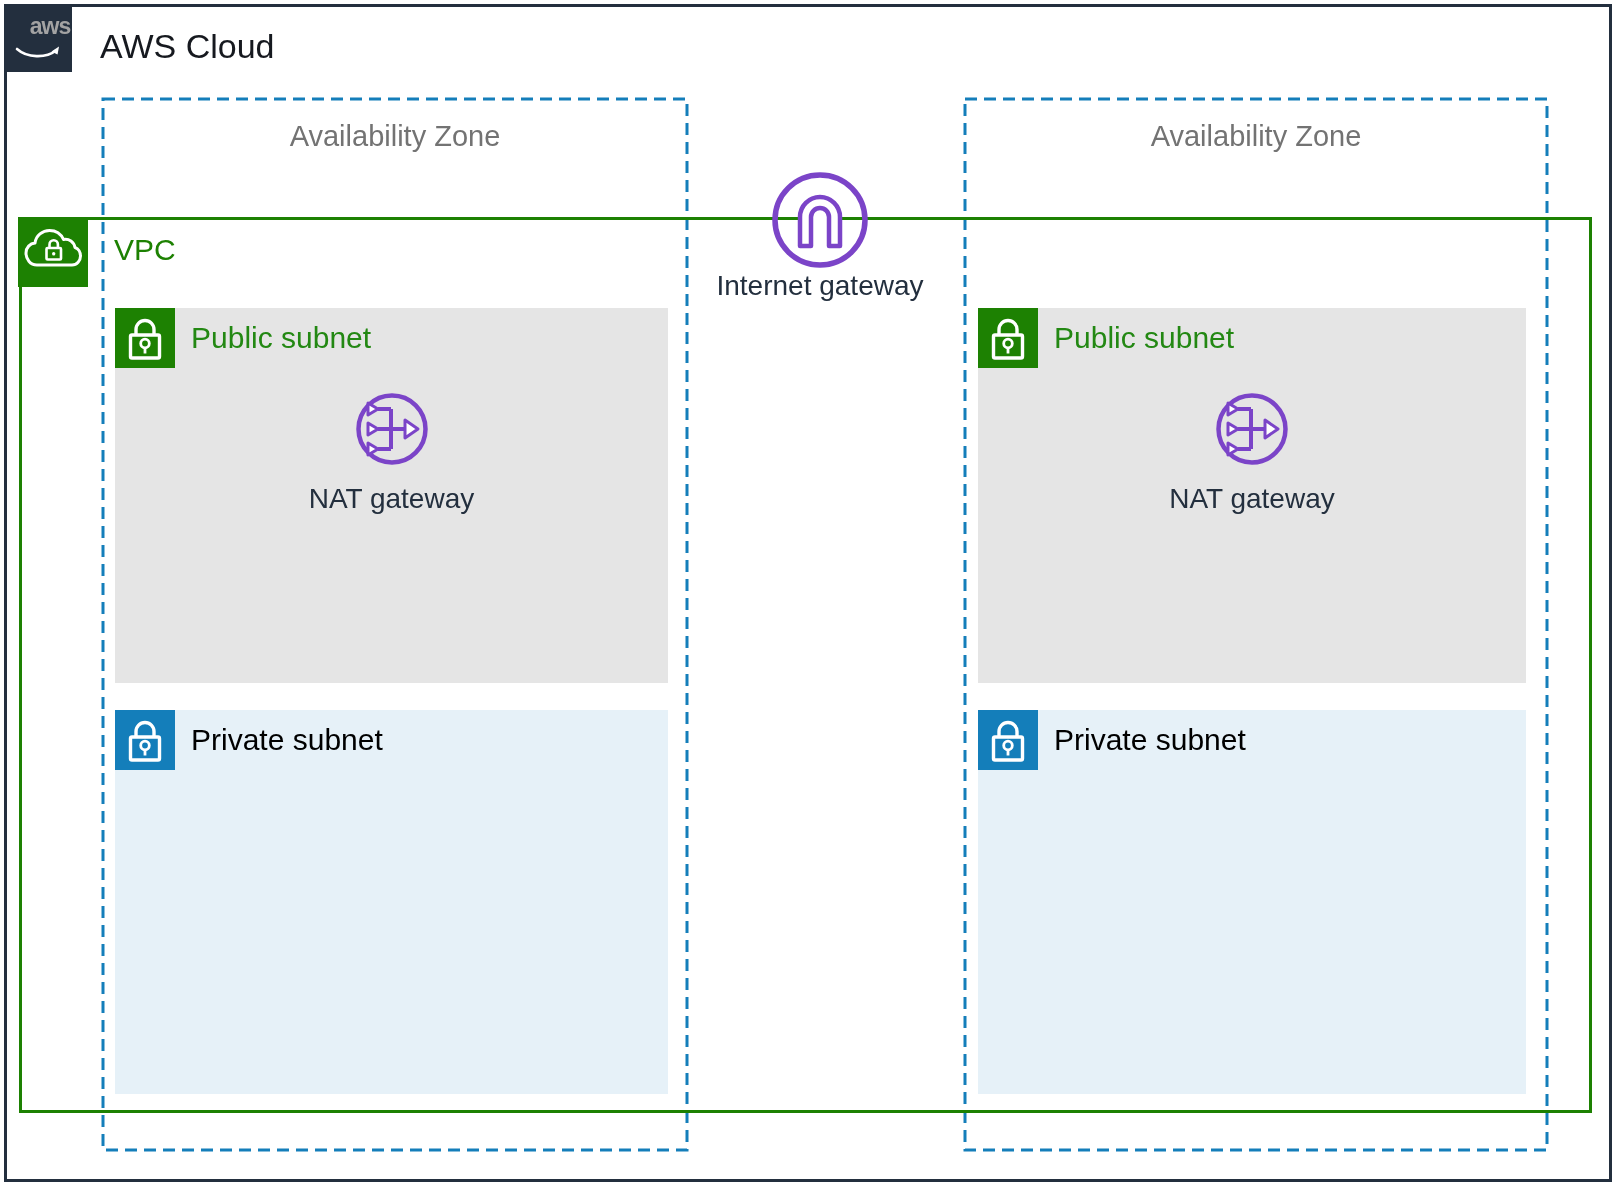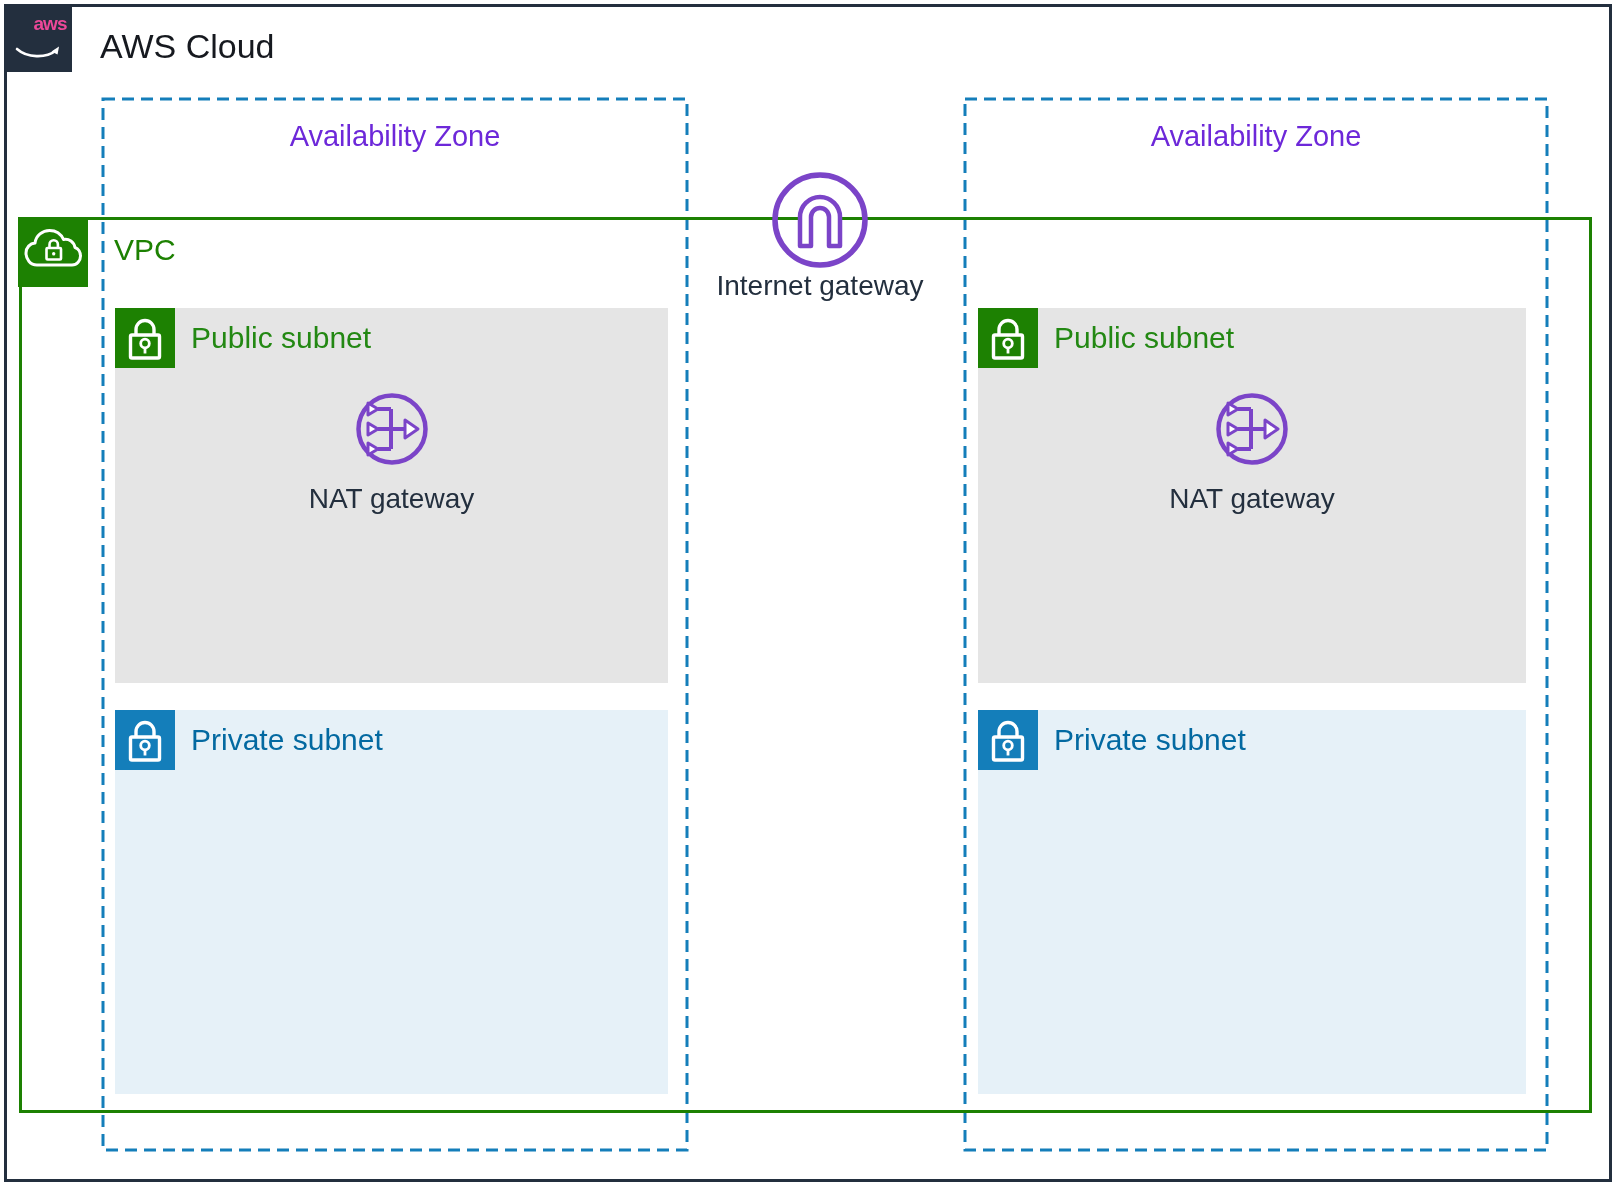--- a/index.html
+++ b/index.html
@@ -2,43 +2,43 @@
 <html><head>
 <meta charset="utf-8">
 <style>
   html,body { margin:0; padding:0; background:#ffffff; }
   body { font-family:"Liberation Sans","DejaVu Sans",sans-serif; }
   .stage { position:relative; width:1616px; height:1186px; background:#fff; overflow:hidden; }
   .frame { position:absolute; left:4px; top:4px; width:1608px; height:1178px;
            border:3px solid #232F3E; box-sizing:border-box; }
   .logo { position:absolute; left:4px; top:4px; width:68px; height:68px; background:#232F3E; }
   .logo-text { position:absolute; left:0; top:9px; width:92px; text-align:center;
-               color:#ec4899; font-size:19px; font-weight:bold; letter-spacing:-1px; }
+               color:#a3a3a3; font-size:23px; font-weight:bold; letter-spacing:-1px; }
   .logo-smile { position:absolute; left:0; top:0; }
   .cloud-title { position:absolute; left:100px; top:27px; font-size:34px; color:#16191F; }
 
   .az-layer { position:absolute; left:0; top:0; }
-  .az-label { position:absolute; top:120px; text-align:center; font-size:29px; color:#6d28d9; }
+  .az-label { position:absolute; top:120px; text-align:center; font-size:29px; color:#737373; }
   .az-label.left  { left:103px; width:584px; }
   .az-label.right { left:965px; width:582px; }
 
   .vpc-box { position:absolute; left:19px; top:217px; width:1573px; height:896px;
              border:3px solid #1D8102; box-sizing:border-box; }
   .vpc-icon { position:absolute; left:18px; top:217px; width:70px; height:70px; background:#1D8102; }
   .vpc-label { position:absolute; left:114px; top:233px; font-size:30px; color:#1D8102; }
 
   .subnet { position:absolute; }
   .subnet.public  { background:#e5e5e5; }
   .subnet.private { background:#E6F1F8; }
   .subnet-icon { position:absolute; left:0; top:0; width:60px; height:60px; }
   .subnet-icon.pub  { background:#1D8102; }
   .subnet-icon.priv { background:#147EBA; }
   .subnet-label { position:absolute; left:76px; top:0; height:60px; line-height:60px; font-size:30px; }
   .subnet-label.green { color:#238813; }
-  .subnet-label.blue  { color:#0369a1; }
+  .subnet-label.blue  { color:#000000; }
 
   .nat { position:absolute; left:0; right:0; top:80px; text-align:center; }
   .nat svg { display:block; margin:0 auto; }
   .nat-label { margin-top:13px; font-size:28px; color:#232F3E; }
   .nat-note  { margin-top:2px;  font-size:24px; color:#232F3E; }
 
   .igw { position:absolute; left:695px; top:170px; width:250px; text-align:center; }
   .igw svg { display:block; margin:0 auto; }
   .igw-label { font-size:28px; color:#232F3E; }
 </style>

